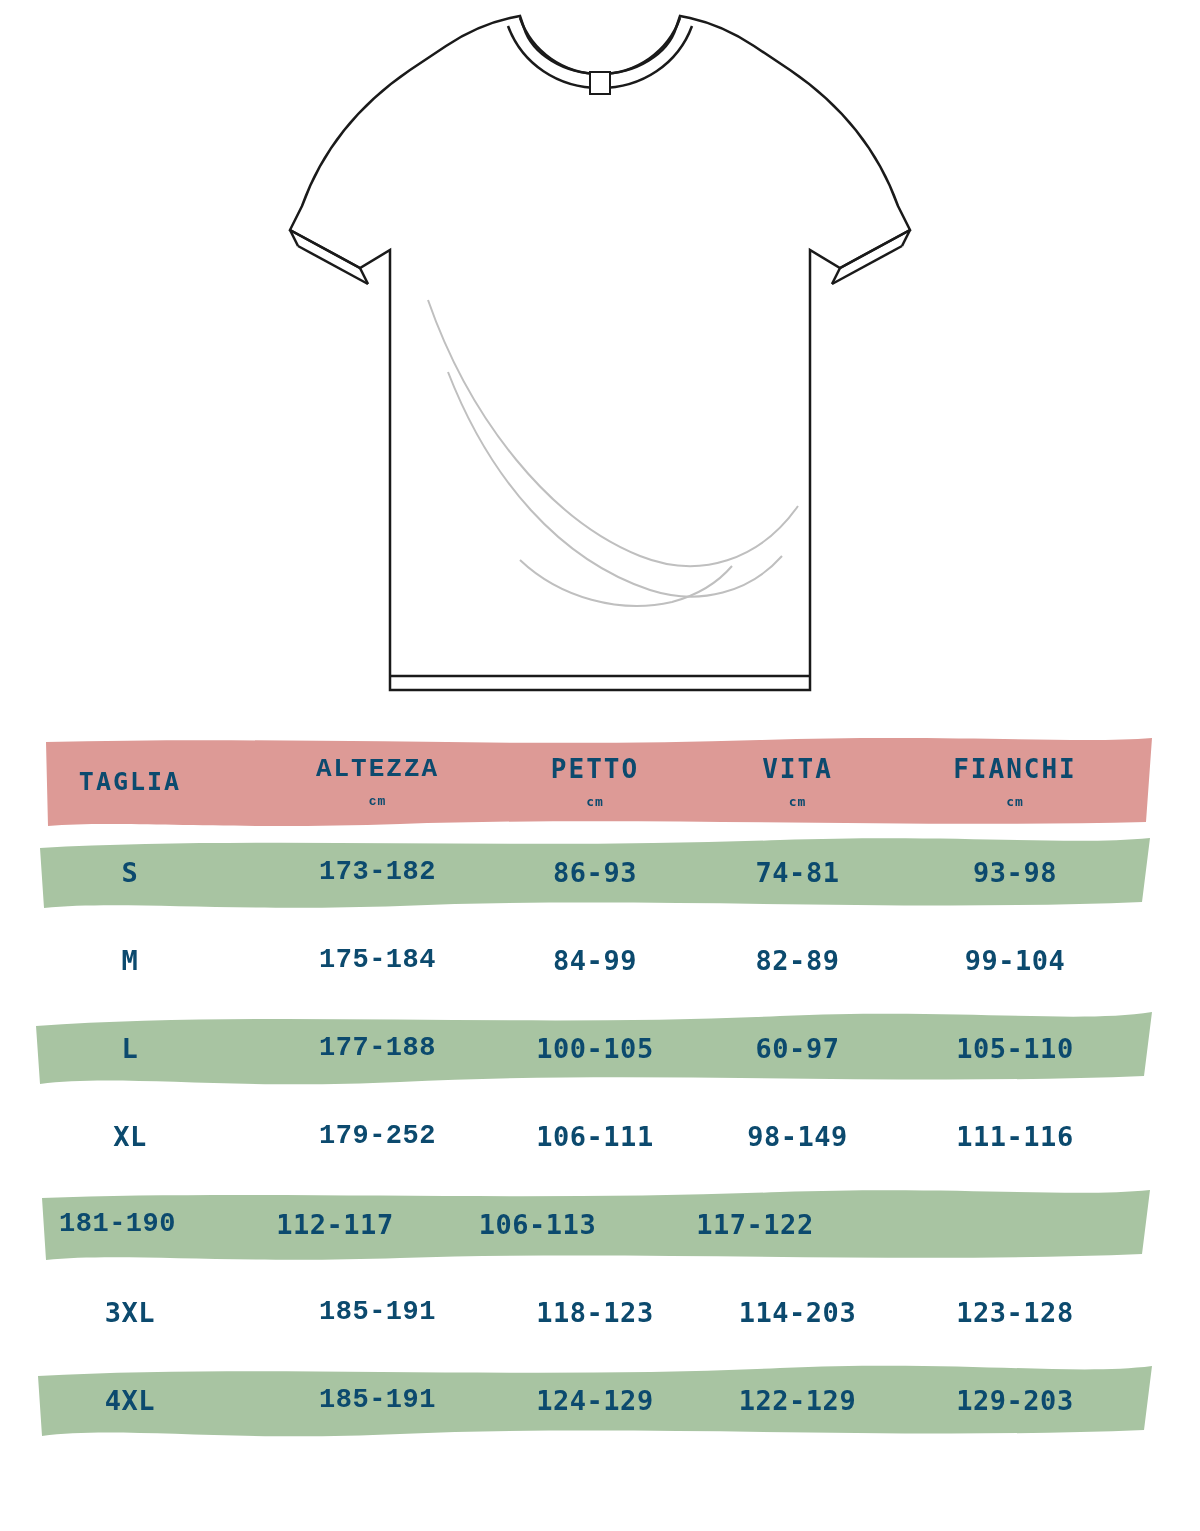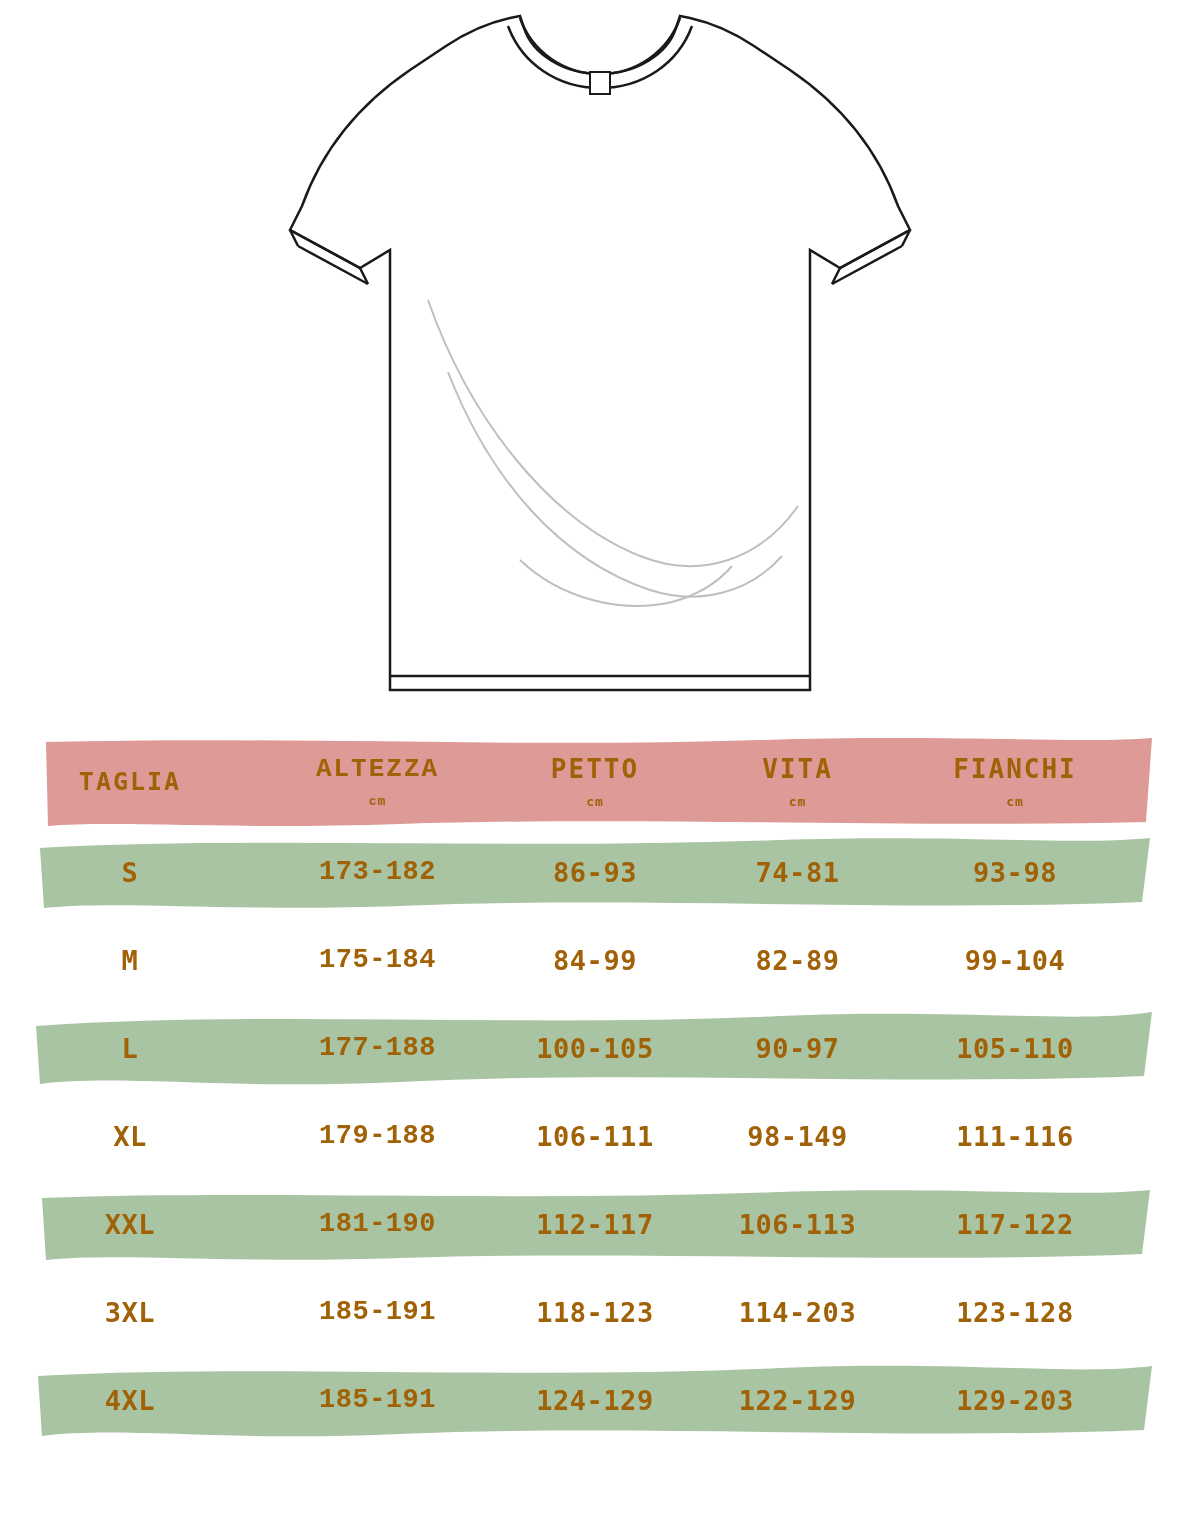--- a/index.html
+++ b/index.html
@@ -48,21 +48,21 @@
     left: 0;
     top: 0;
     height: 100%;
     width: 100%;
     pointer-events: none;
   }
 
   .cell {
     text-align: center;
     font-weight: bold;
-    color: #a16207;
+    color: #0c4a6e;
     position: relative;
     z-index: 2;
     font-size: 27px;
     letter-spacing: 0.5px;
   }
   .c-size   { width: 260px; }
   .c-alt    { width: 235px; font-family: Liberation Mono, monospace; }
   .c-chest  { width: 200px; }
   .c-waist  { width: 205px; }
   .c-hips   { width: 230px; }
@@ -164,37 +164,36 @@
     <div class="cell c-hips">99-104</div>
   </div>
 
   <div class="row">
     <svg class="stripe" viewBox="0 0 1200 88" preserveAspectRatio="none">
       <path d="M36 22 C260 6 520 24 780 12 C960 4 1075 20 1152 8 L1144 72 C900 82 640 66 400 78 C230 86 118 70 40 80 Z" fill="#a8c4a2"></path>
     </svg>
     <div class="cell c-size">L</div>
     <div class="cell c-alt">177-188</div>
     <div class="cell c-chest">100-105</div>
-    <div class="cell c-waist">90-97</div>
+    <div class="cell c-waist">60-97</div>
     <div class="cell c-hips">105-110</div>
   </div>
 
   <div class="row">
     <div class="cell c-size">XL</div>
-    <div class="cell c-alt">179-188</div>
+    <div class="cell c-alt">179-252</div>
     <div class="cell c-chest">106-111</div>
     <div class="cell c-waist">98-149</div>
     <div class="cell c-hips">111-116</div>
   </div>
 
   <div class="row">
     <svg class="stripe" viewBox="0 0 1200 88" preserveAspectRatio="none">
       <path d="M42 18 C260 10 520 22 780 12 C960 6 1072 18 1150 10 L1142 74 C900 84 640 70 400 78 C230 84 120 72 46 80 Z" fill="#a8c4a2"></path>
     </svg>
-    <div class="cell c-size">XXL</div>
     <div class="cell c-alt">181-190</div>
     <div class="cell c-chest">112-117</div>
     <div class="cell c-waist">106-113</div>
     <div class="cell c-hips">117-122</div>
   </div>
 
   <div class="row">
     <div class="cell c-size">3XL</div>
     <div class="cell c-alt">185-191</div>
     <div class="cell c-chest">118-123</div>

